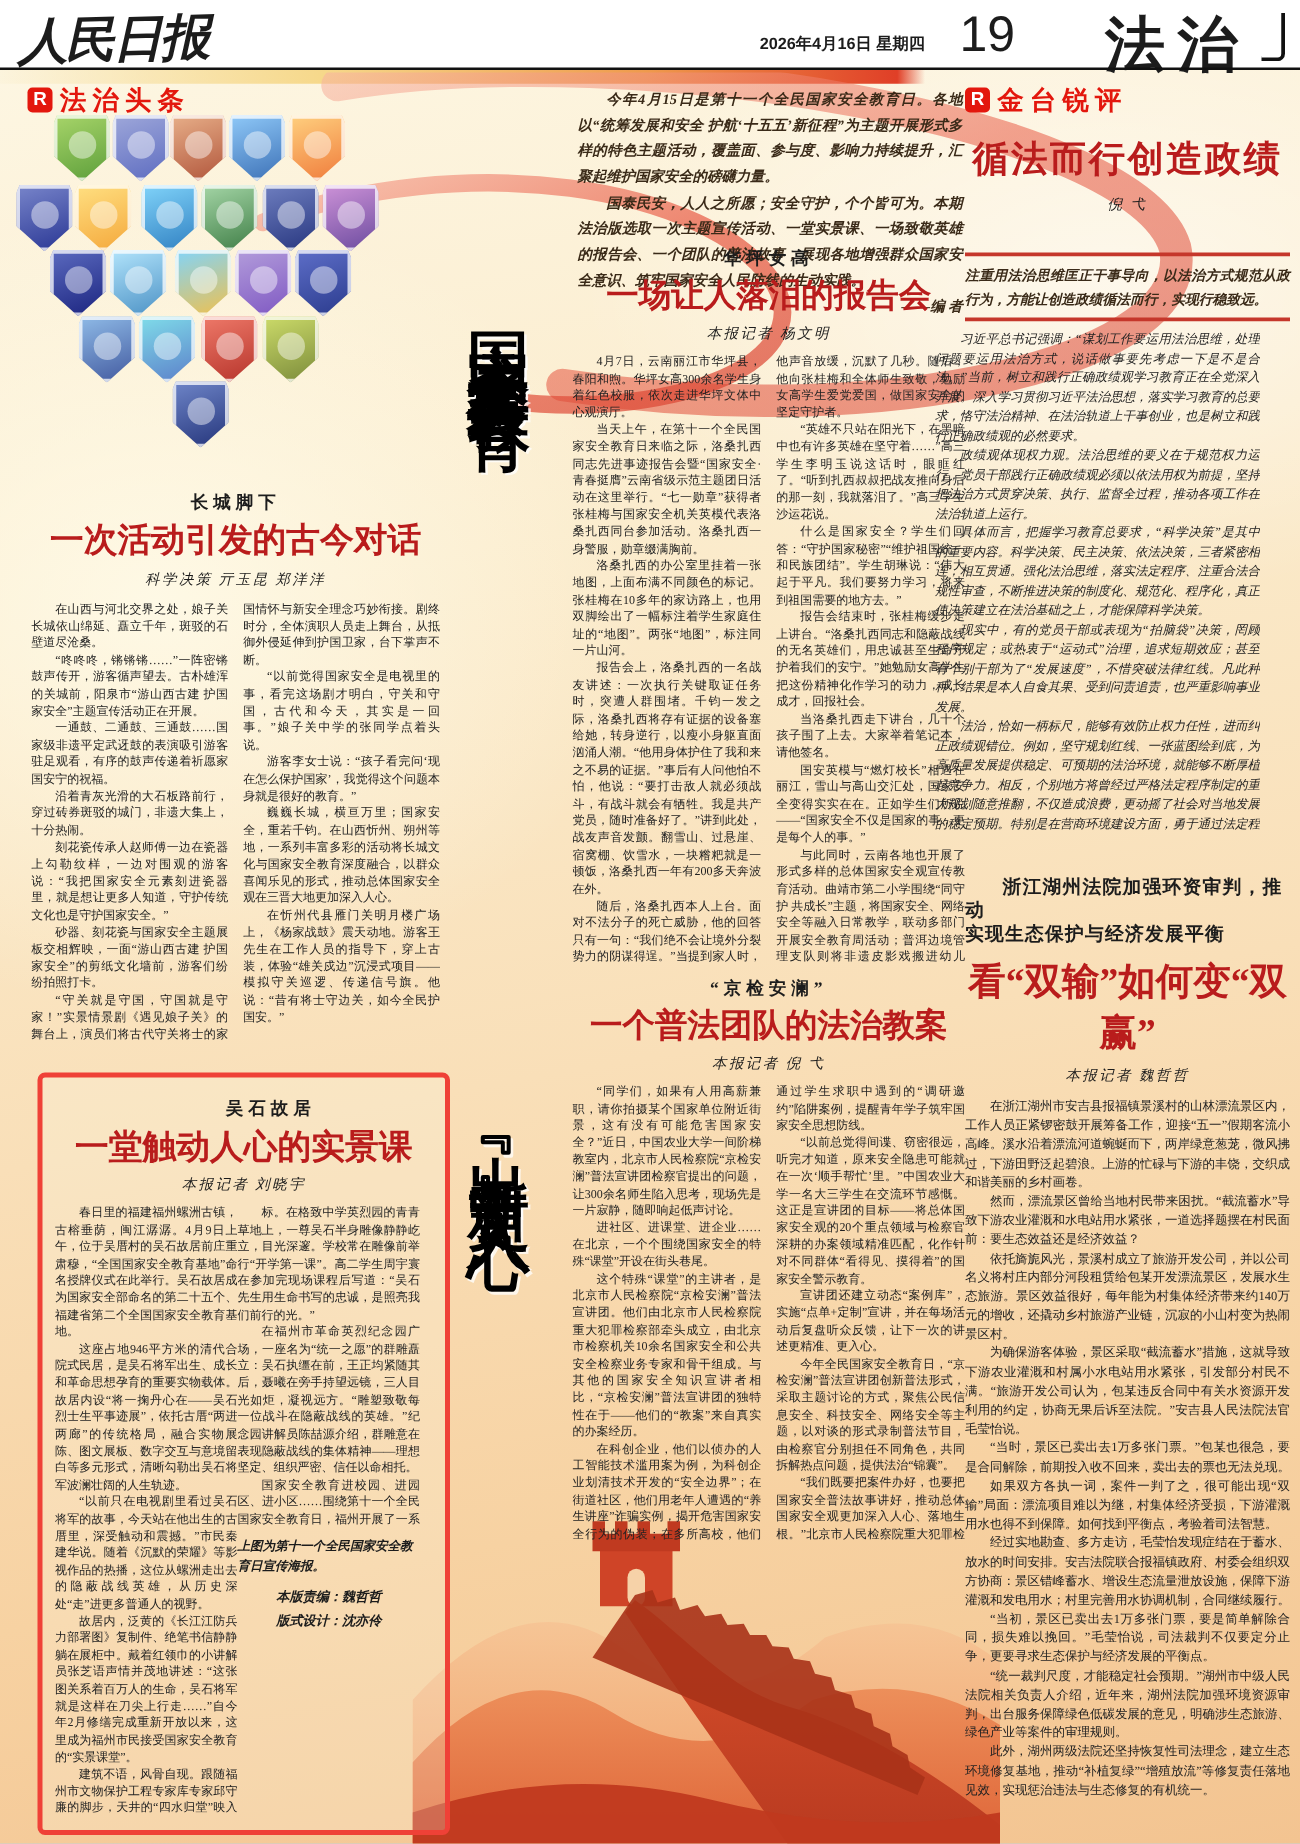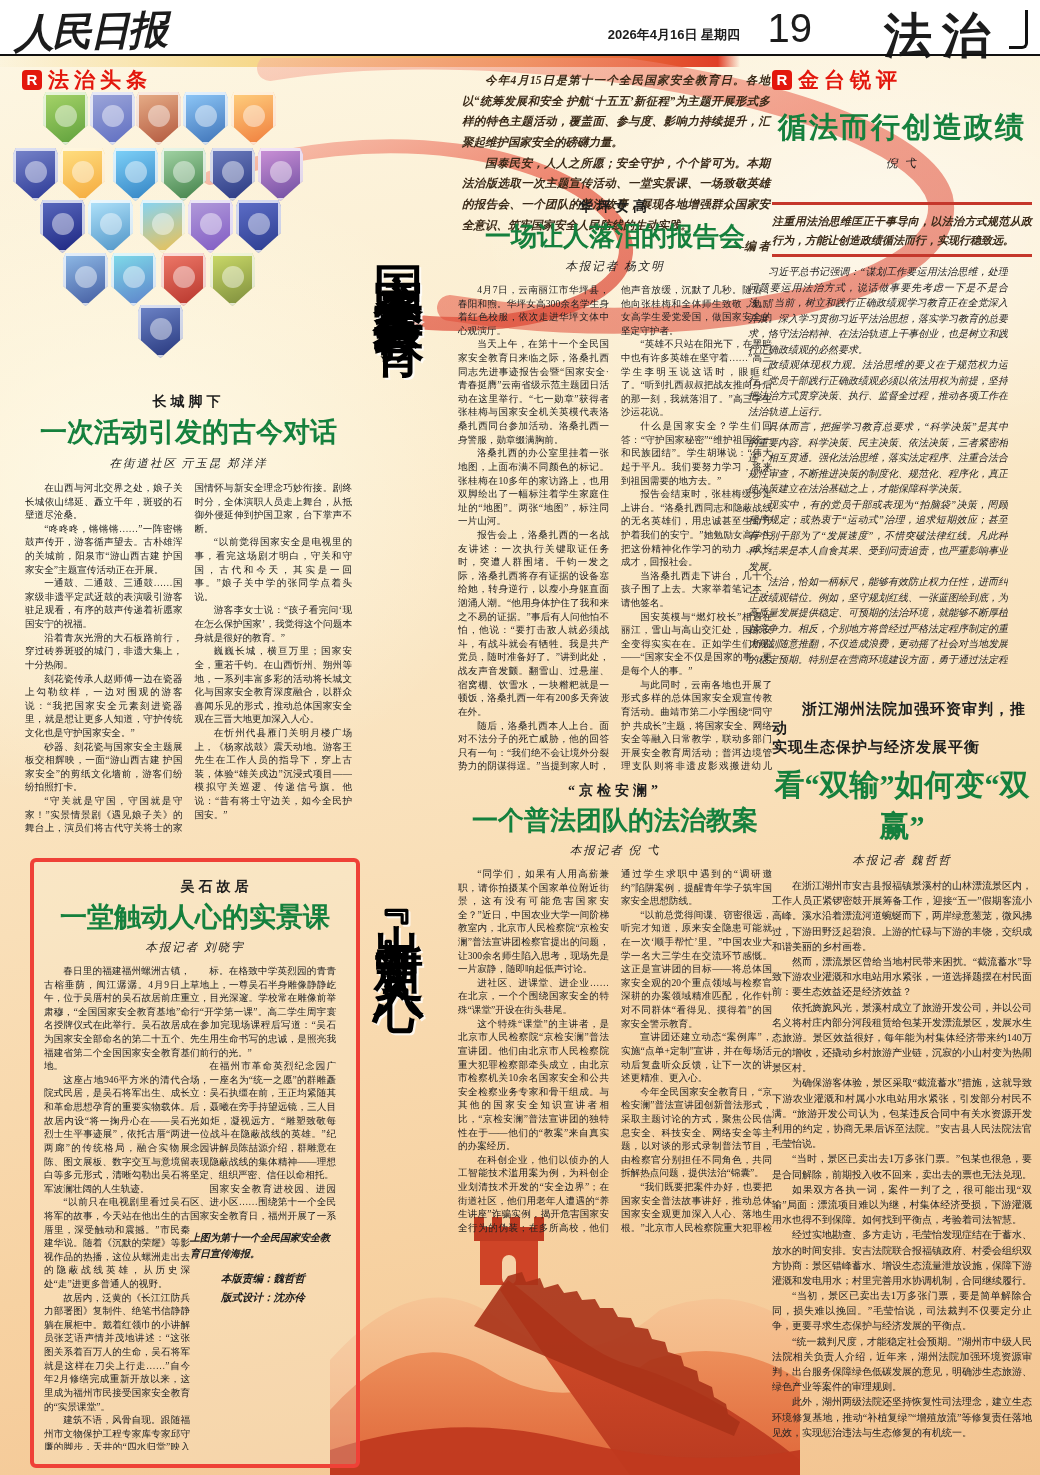--- a/index.html
+++ b/index.html
@@ -22,21 +22,21 @@
       background:
         radial-gradient(700px 420px at 85% 12%, rgba(255,255,255,.55), rgba(255,255,255,0) 60%),
         radial-gradient(600px 500px at 12% 30%, rgba(255,252,235,.8), rgba(255,252,235,0) 65%),
         linear-gradient(170deg,#fdf6e2 0%,#fbeccd 28%,#f9dfb8 55%,#f7d2a2 78%,#f3c491 100%);}
   #topband{position:absolute;left:0;top:56px;width:740px;height:11px;
       background:linear-gradient(90deg,rgba(247,236,200,.2),#f6d88a 35%,#ef9a4d 70%,#e03f27 97%,rgba(224,63,39,0));z-index:1;}
   .swirl{position:absolute;z-index:1;}
   
   .kicker{font-size:14px;text-align:center;letter-spacing:4px;font-weight:bold;}
   .headline{font-family:"Liberation Sans","DejaVu Sans",sans-serif;font-weight:bold;text-align:center;
-            color:#15803d;}
+            color:#b91c1c;}
   .byline{font-size:11.5px;font-style:italic;text-align:center;letter-spacing:2px;}
   .bodytext{font-size:9.6px;line-height:1.42;text-align:justify;overflow:hidden;color:#222;}
   .bodytext p{margin:0;text-indent:2em;}
   .twocol{column-count:2;column-gap:12px;}
   .kaiti{font-style:italic;font-family:"Liberation Serif",serif;}
   .seclabel{position:absolute;display:flex;align-items:center;gap:6px;z-index:3;}
   .seclabel .rbox{width:20px;height:20px;background:#e3170d;color:#fff;border-radius:4px;
       font-family:"Liberation Sans",sans-serif;font-weight:bold;font-size:15px;line-height:20px;text-align:center;}
   .seclabel .stext{color:#e3170d;font-weight:bold;font-size:21px;letter-spacing:5px;
       font-family:"Liberation Sans",sans-serif;}
@@ -156,21 +156,21 @@
         <i></i>
       </div>
       <div class="badge" style="left: 118px; top: 230px; background: linear-gradient(160deg, rgb(111, 134, 201) 0%, rgb(36, 52, 122) 100%);">
         <i></i>
       </div>
     </div>
 
   <div class="abs" style="left:25px;top:393px;width:327px;">
     <div class="kicker">长城脚下</div>
     <div class="headline" style="font-size:27px;margin-top:3px;">一次活动引发的古今对话</div>
-    <div class="byline" style="margin-top:6px;">在街道社区 亓玉昆 郑洋洋</div>
+    <div class="byline" style="margin-top:6px;">科学决策 亓玉昆 郑洋洋</div>
     <div class="bodytext twocol" style="margin-top:10px;height:358px;">
         <p>在山西与河北交界之处，娘子关长城依山绵延、矗立千年，斑驳的石壁道尽沧桑。</p>
         <p>“咚咚咚，锵锵锵……”一阵密锵鼓声传开，游客循声望去。古朴雄浑的关城前，阳泉市“游山西古建 护国家安全”主题宣传活动正在开展。</p>
         <p>一通鼓、二通鼓、三通鼓……国家级非遗平定武迓鼓的表演吸引游客驻足观看，有序的鼓声传递着祈愿家国安宁的祝福。</p>
         <p>沿着青灰光滑的大石板路前行，穿过砖券斑驳的城门，非遗大集上，十分热闹。</p>
         <p>刻花瓷传承人赵师傅一边在瓷器上勾勒纹样，一边对围观的游客说：“我把国家安全元素刻进瓷器里，就是想让更多人知道，守护传统文化也是守护国家安全。”</p>
         <p>砂器、刻花瓷与国家安全主题展板交相辉映，一面“游山西古建 护国家安全”的剪纸文化墙前，游客们纷纷拍照打卡。</p>
         <p>“守关就是守国，守国就是守家！”实景情景剧《遇见娘子关》的舞台上，演员们将古代守关将士的家国情怀与新安全理念巧妙衔接。剧终时分，全体演职人员走上舞台，从抵御外侵延伸到护国卫家，台下掌声不断。</p>
         <p>“以前觉得国家安全是电视里的事，看完这场剧才明白，守关和守国，古代和今天，其实是一回事。”娘子关中学的张同学点着头说。</p>
         <p>游客李女士说：“孩子看完问‘现在怎么保护国家’，我觉得这个问题本身就是很好的教育。”</p>

